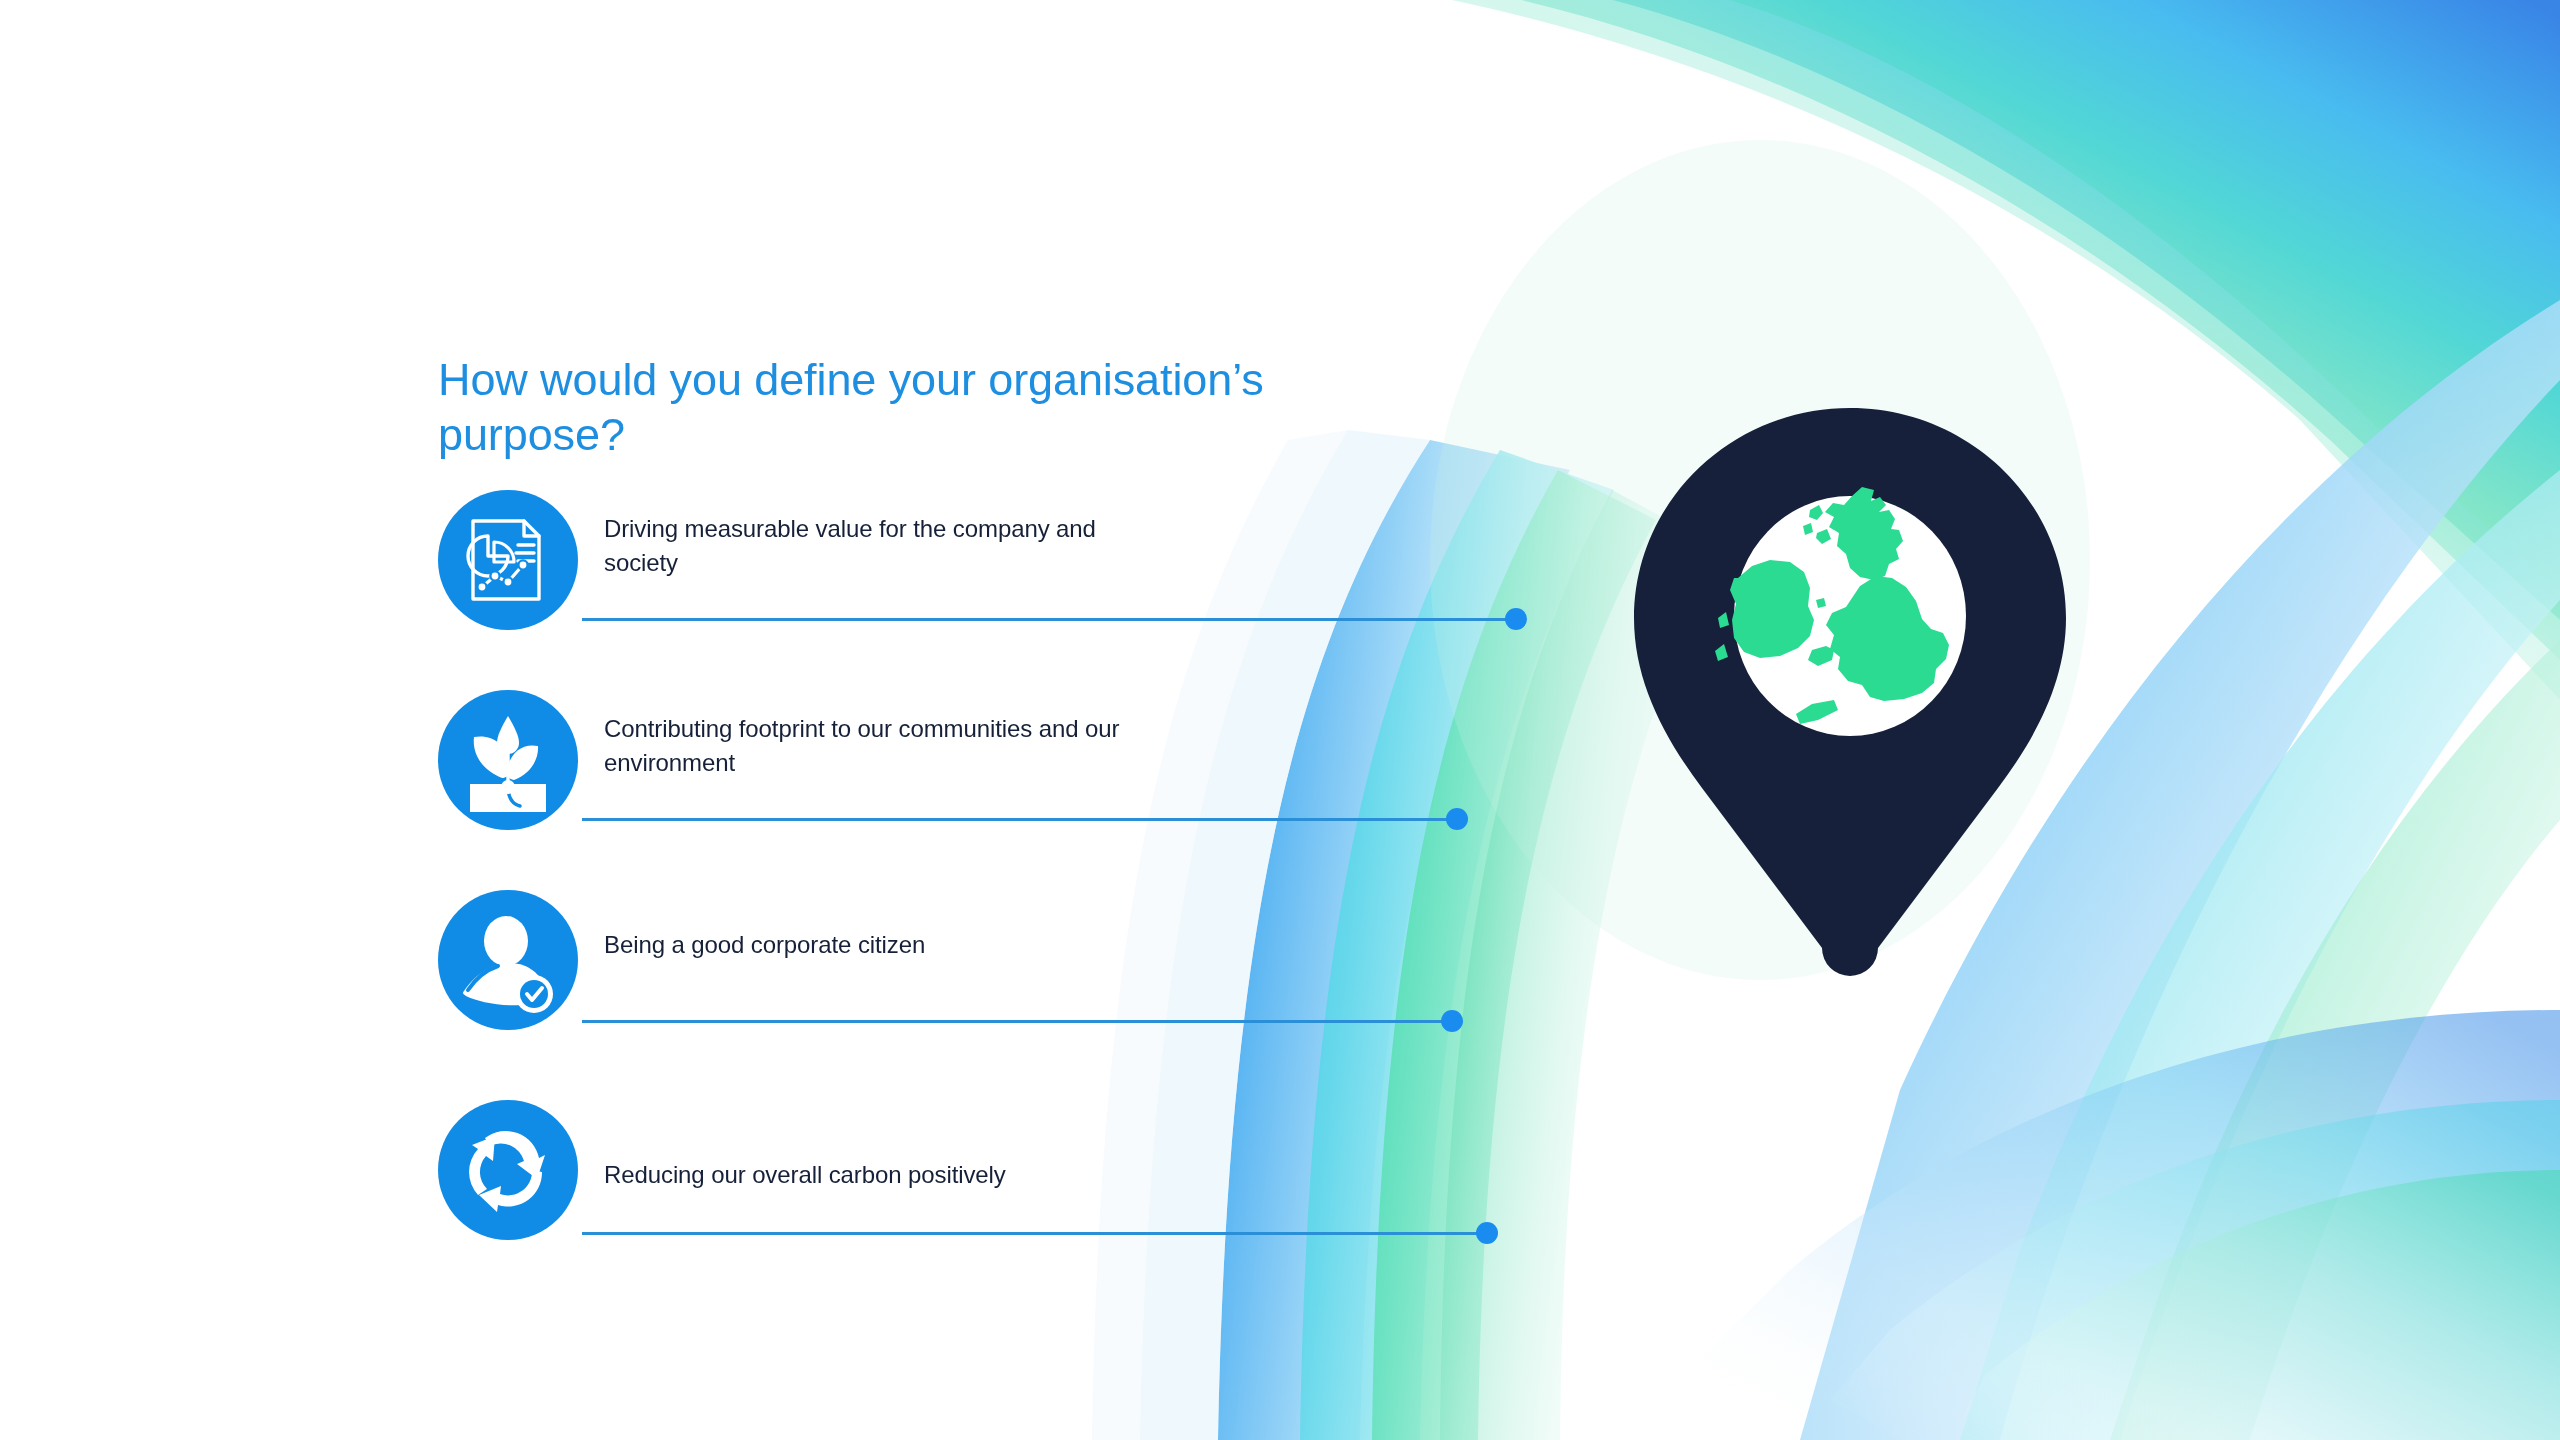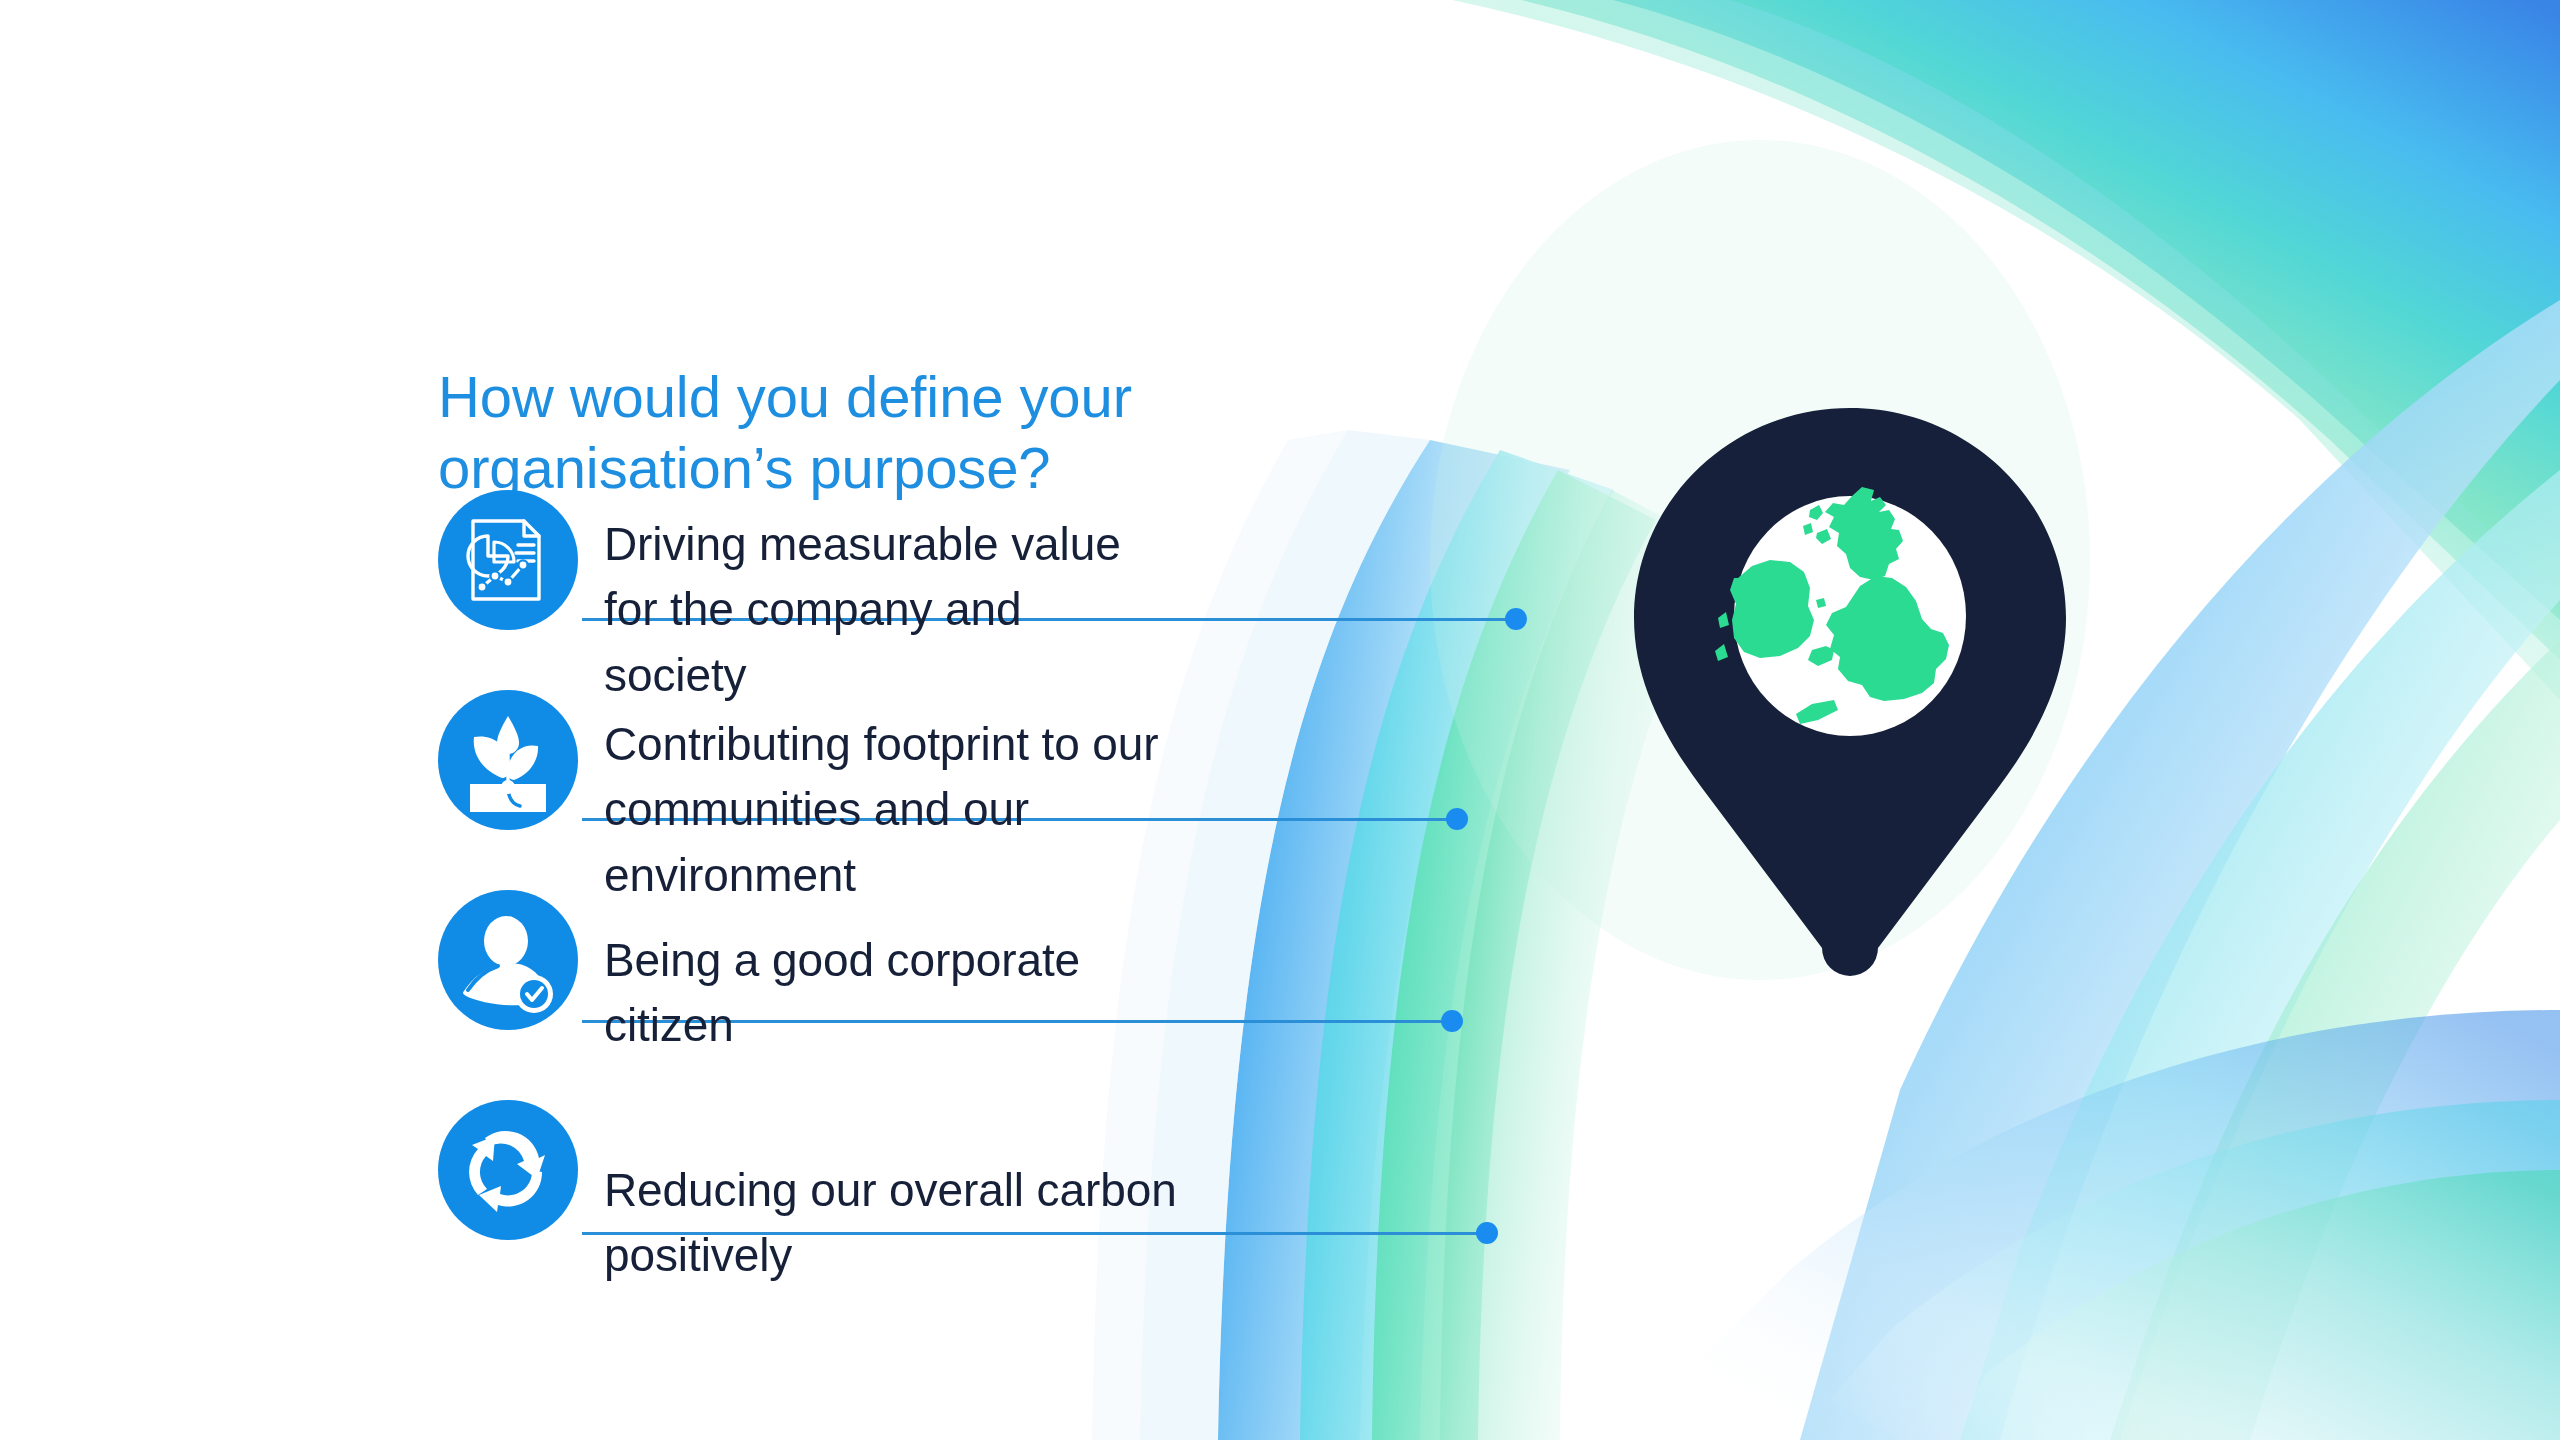--- a/index.html
+++ b/index.html
@@ -13,32 +13,32 @@
   #stage{position:absolute;inset:0;width:2560px;height:1440px;overflow:hidden;background:#fff;}
 
   
   #bg-ribbons{position:absolute;inset:0;width:2560px;height:1440px;pointer-events:none;}
 
   
   .left-panel{position:absolute;left:0;top:0;width:1560px;height:1440px;}
 
   .page-title{
     position:absolute;left:438px;top:322px;width:900px;
-    font-size:58px;line-height:1.23;font-weight:400;
+    font-size:45px;line-height:1.23;font-weight:400;
     color:#1e8fe0;letter-spacing:-0.1px;
   }
 
   .item{position:absolute;left:0;top:0;}
   .item .circle{
     position:absolute;width:140px;height:140px;border-radius:50%;
     background:#108ce6;
   }
   .item .label{
     position:absolute;
-    font-size:46px;line-height:1.42;color:#162139;font-weight:400;
+    font-size:24px;line-height:1.42;color:#162139;font-weight:400;
     letter-spacing:-0.1px;
   }
   .item .connector{
     position:absolute;height:3px;background:#2a8fd6;
   }
   .item .enddot{
     position:absolute;width:22px;height:22px;border-radius:50%;
     background:#1a8cf0;
   }
   .item .circle svg{position:absolute;left:0;top:0;width:140px;height:140px;}

